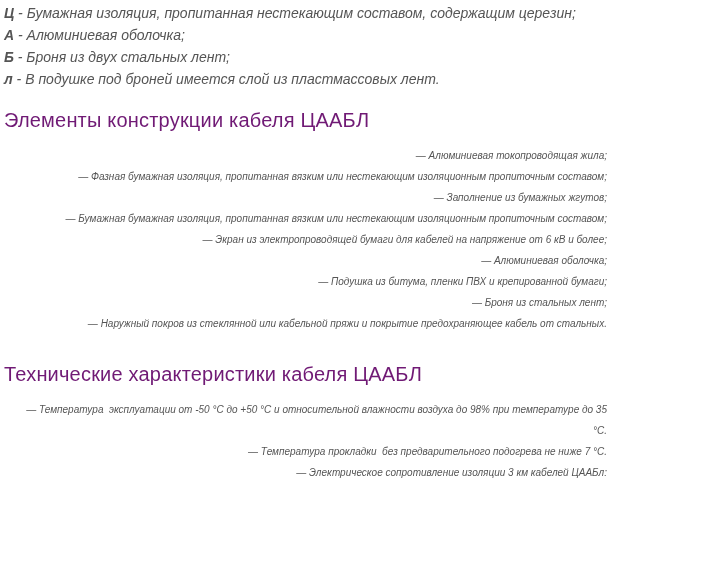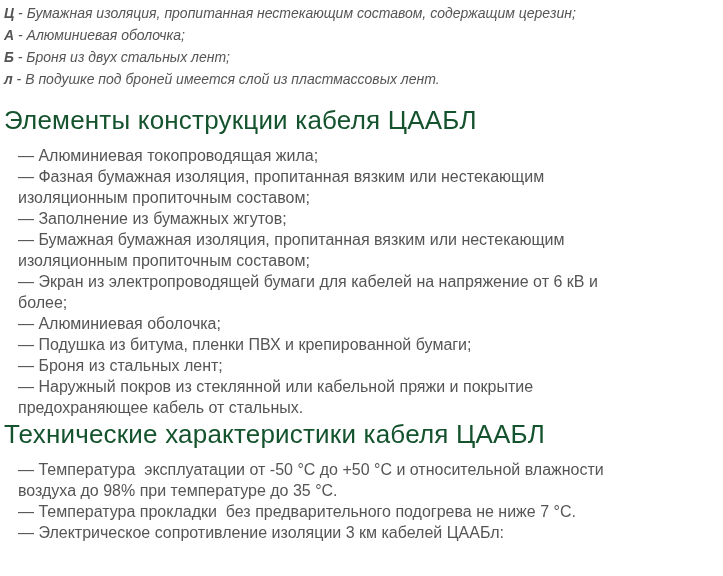--- a/index.html
+++ b/index.html
@@ -24,39 +24,41 @@
     margin-bottom: 1px;
     color: #555555;
     white-space: pre-wrap;
   }
   .abbr-item b {
     font-weight: bold;
     font-style: italic;
   }
   
   h2 {
-    font-size: 26px;
+    font-size: 20px;
     font-weight: 400;
     line-height: 24px;
-    color: #14532d;
+    color: #701a75;
     margin: 0;
     letter-spacing: 0.2px;
   }
   .sec-construction h2 { margin-top: 18px; margin-bottom: 13px; }
-  .sec-specs h2 { margin-top: 4px; margin-bottom: 13px; }
+  .sec-specs h2 { margin-top: 28px; margin-bottom: 13px; }
   
   .dash-list {
     padding-left: 14px;
     padding-right: 0;
   }
   .dash-item {
-    font-size: 16px;
+    font-size: 10px;
+    font-style: italic;
     line-height: 21px;
     color: #555555;
     white-space: pre-wrap;
+    text-align: right;
   }
 </style>
 </head>
 <body>
 
 <div class="doc">
 
   <div class="abbr-list">
       <div class="abbr-item"><b>Ц</b><span> - Бумажная изоляция, пропитанная нестекающим составом, содержащим церезин;</span></div>
       <div class="abbr-item"><b>А</b><span> - Алюминиевая оболочка;</span></div>

